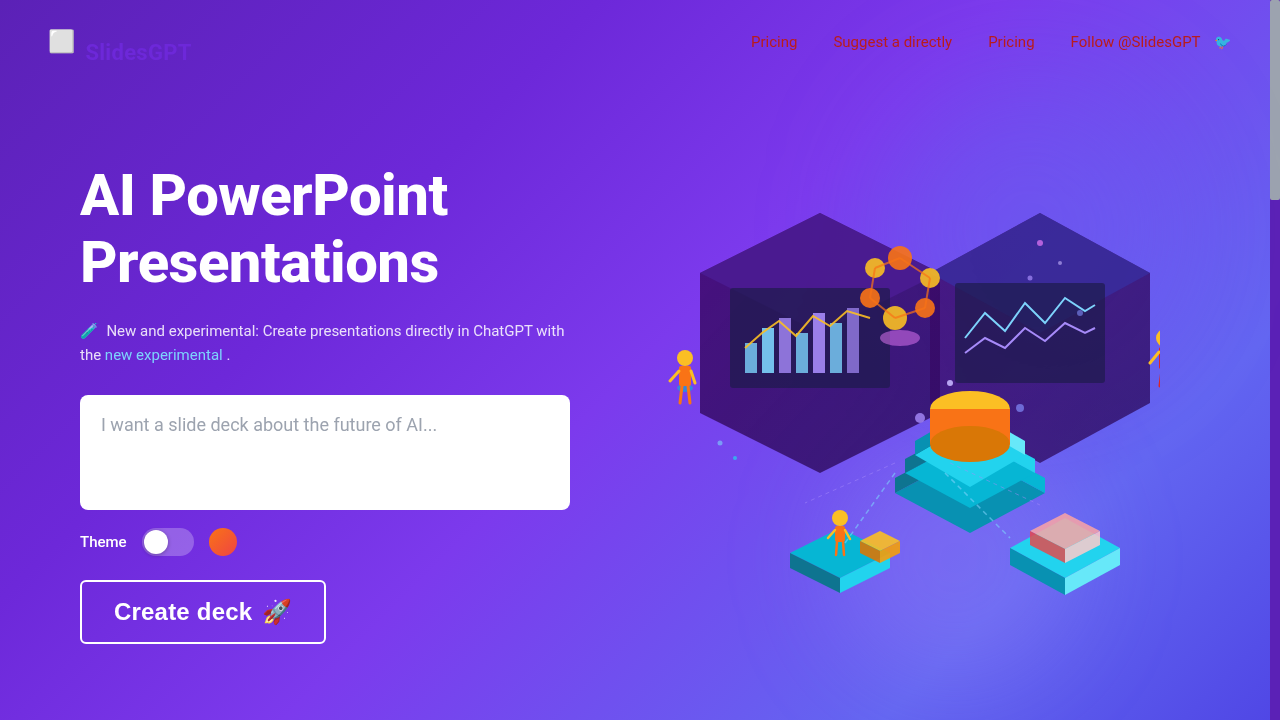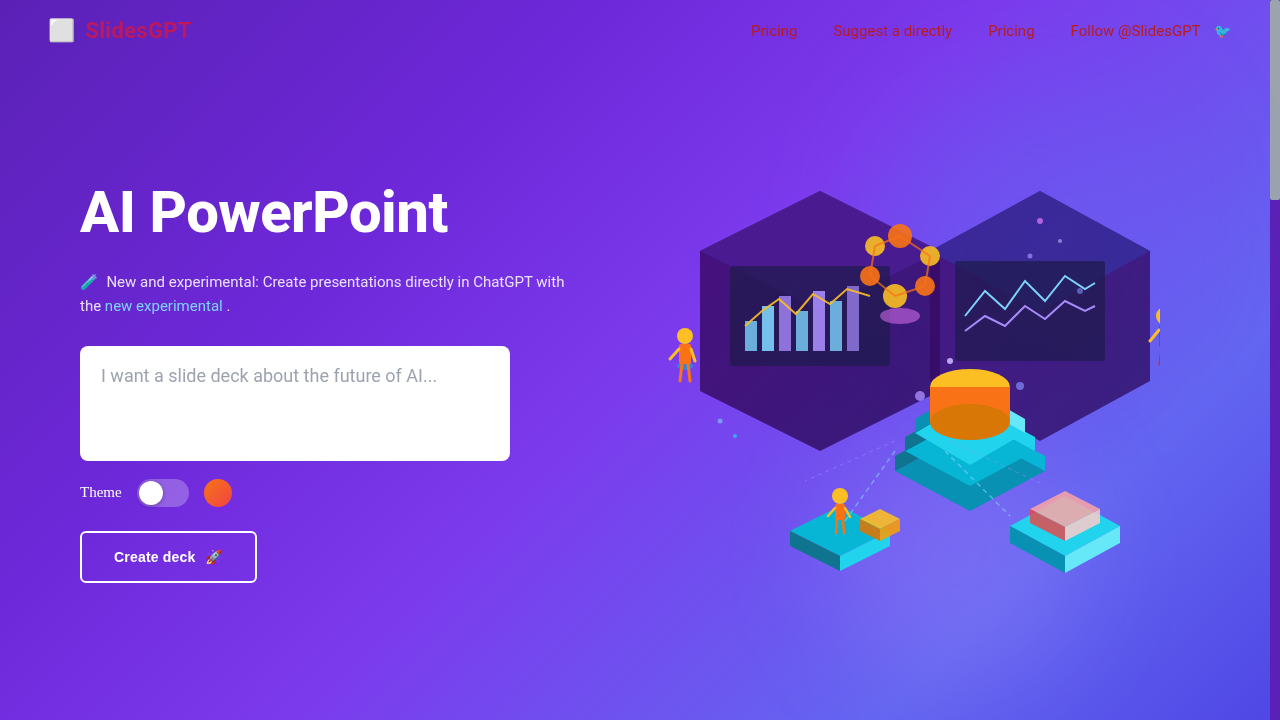--- a/index.html
+++ b/index.html
@@ -39,22 +39,23 @@
     }
 
     .logo-icon {
       font-size: 22px;
       color: white;
     }
 
     .logo-text {
       font-size: 22px;
       font-weight: 700;
-      color: #be185d;
+      color: #6d28d9;
       letter-spacing: 0.3px;
+      margin-top: 22px;
     }
 
     .nav-links {
       display: flex;
       align-items: center;
       gap: 36px;
       list-style: none;
     }
 
     .nav-links a {
@@ -110,21 +111,21 @@
       margin-right: 4px;
     }
 
     .new-integration-link {
       color: #7dd3fc;
       text-decoration: none;
       cursor: pointer;
     }
 
     .prompt-textarea {
-      width: 430px;
+      width: 490px;
       min-height: 115px;
       border-radius: 8px;
       border: 1px solid rgba(255,255,255,0.3);
       background: white;
       padding: 18px 20px;
       font-size: 18px;
       color: #9ca3af;
       resize: none;
       outline: none;
       font-family: inherit;
@@ -134,21 +135,20 @@
 
     .prompt-textarea::placeholder {
       color: #9ca3af;
     }
 
     .theme-row {
       display: flex;
       align-items: center;
       gap: 15px;
       margin-bottom: 24px;
-      font-family: Liberation Serif, serif;
     }
 
     .theme-label {
       color: white;
       font-size: 15px;
       font-weight: 500;
     }
 
     .toggle-container {
       position: relative;
@@ -184,21 +184,21 @@
       background: linear-gradient(135deg, #f97316, #ef4444);
       cursor: pointer;
     }
 
     .create-btn {
       background: transparent;
       border: 2px solid white;
       color: white;
       padding: 16px 32px;
       border-radius: 6px;
-      font-size: 14px;
+      font-size: 24px;
       font-weight: 600;
       cursor: pointer;
       display: flex;
       align-items: center;
       gap: 10px;
       transition: background 0.2s;
       letter-spacing: 0.2px;
     }
 
     
@@ -298,20 +298,21 @@
         <span class="twitter-icon">🐦</span>
       </a>
     </li>
   </ul>
 </nav>
 
 <main>
   <div class="hero-left">
     <h1 class="hero-title">
       <span>AI PowerPoint</span><br>
+      <span>Presentations</span>
     </h1>
 
     <p class="hero-subtitle">
       <span class="subtitle-emoji">🧪</span>
       <span> New and experimental: Create presentations directly in ChatGPT with the </span>
       <a class="new-integration-link">new experimental</a>
       <span>.</span>
     </p>
 
     <textarea class="prompt-textarea" placeholder="I want a slide deck about the future of AI..." style=""></textarea>

